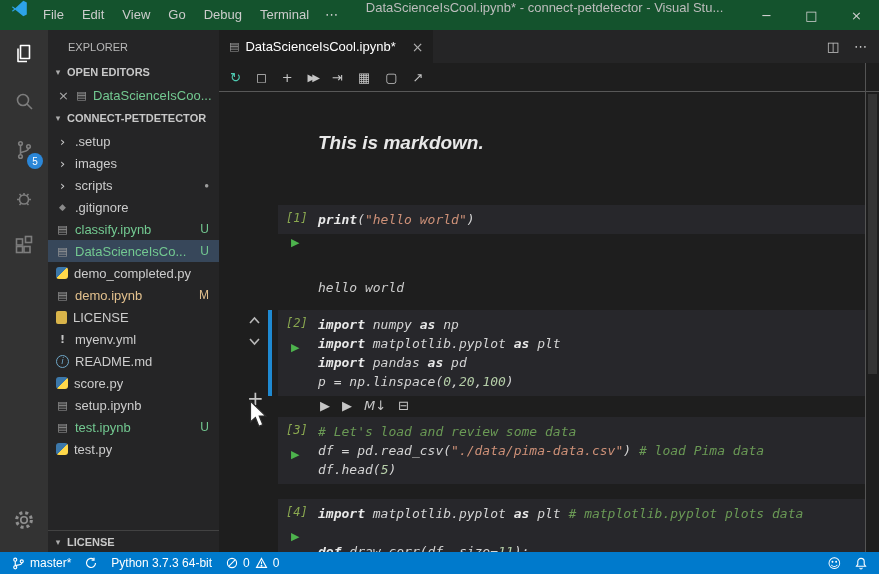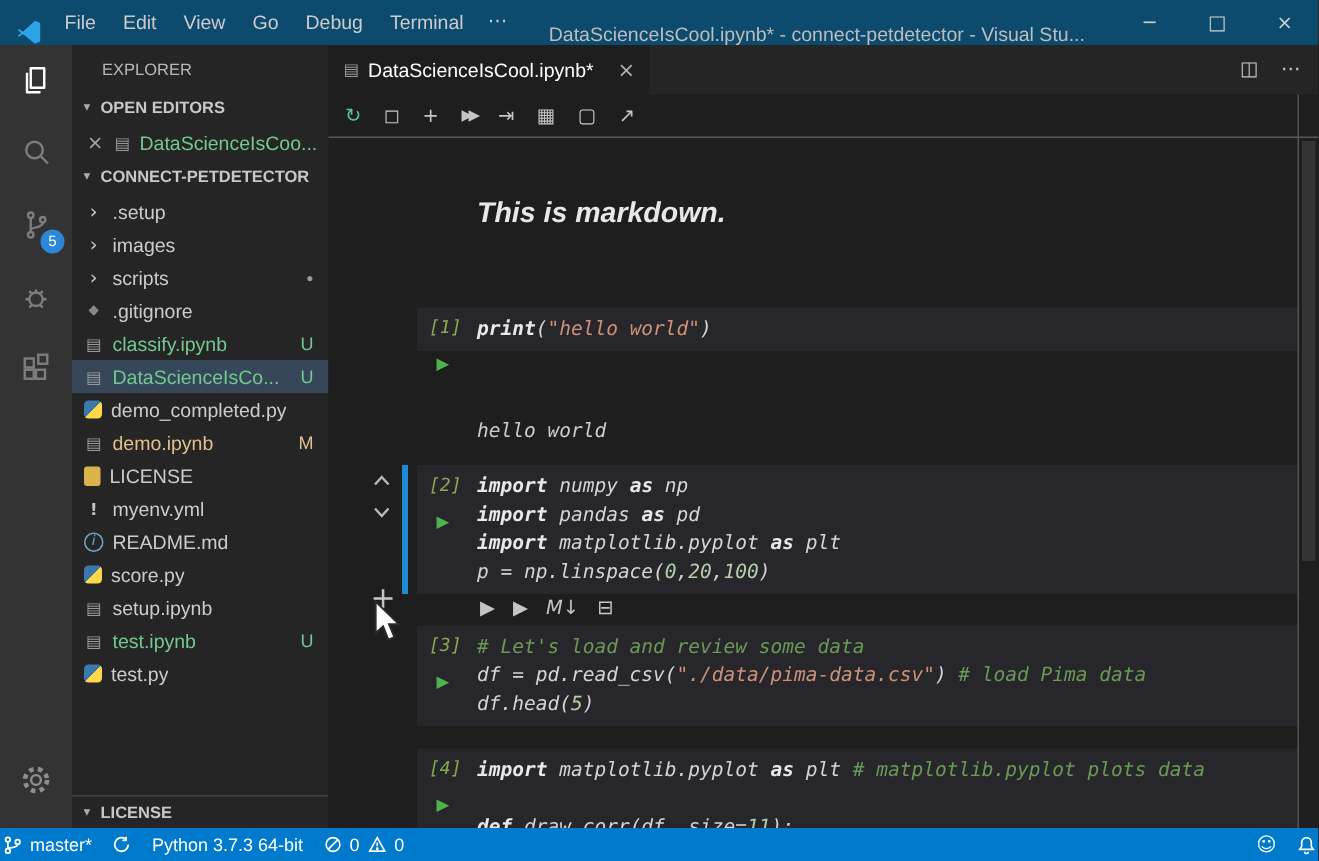--- a/index.html
+++ b/index.html
@@ -2,21 +2,21 @@
 <html><head>
 <meta charset="utf-8">
 <style>
   * { box-sizing: border-box; margin: 0; padding: 0; }
   html,body { width: 879px; height: 574px; overflow: hidden; }
   body { background:#1e1e1e; font-family:"Liberation Sans", sans-serif; cursor: default; }
   .window { width:879px; height:574px; display:flex; flex-direction:column; color:#cccccc; }
   .glyph { font-family:"DejaVu Sans","DejaVu Sans Mono",sans-serif; }
 
   
-  .titlebar { height:30px; background:#0c4a6e; display:flex; align-items:flex-end; flex:0 0 auto; }
+  .titlebar { height:30px; background:#14532d; display:flex; align-items:flex-start; flex:0 0 auto; }
   .logo { width:30px; display:flex; justify-content:center; margin-left:4px; }
   .menus { display:flex; }
   .menu-item { padding:0 9px; line-height:30px; font-size:13px; color:#cccccc; }
   .overflow { padding:0 7px; line-height:30px; font-size:13px; color:#cccccc; }
   .title-text { flex:1; text-align:center; font-size:13px; color:#bdbdbd; white-space:nowrap; overflow:hidden; text-overflow:ellipsis; padding:0 8px; }
   .controls { display:flex; }
   .ctrl { width:45px; height:30px; display:flex; align-items:center; justify-content:center; font-size:13px; color:#cfcfcf; }
 
   
   .main { flex:1; display:flex; min-height:0; }
@@ -80,21 +80,21 @@
   #cell1 { top:113px; } #cell2 { top:218px; } #cell3 { top:325px; } #cell4 { top:407px; }
   #cell2-bar { position:absolute; left:49px; top:218px; width:4px; height:86px; background:#1f8ad2; }
   #cell2-toolbar { position:absolute; left:101px; top:306px; display:flex; align-items:center; gap:12px; color:#bdbdbd; font-size:11px; }
   #collapse-up { position:absolute; left:29px; top:224px; }
   #collapse-down { position:absolute; left:29px; top:245px; }
   #gutter-add { position:absolute; left:28px; top:294px; font-size:20px; color:#c5c5c5; }
   #mouse-cursor { position:absolute; left:30px; top:308px; z-index:40; }
   #scroll-thumb { position:absolute; right:2px; top:2px; width:9px; height:280px; background:rgba(130,130,130,0.22); }
 
   
-  .statusbar { height:22px; background:#007acc; display:flex; align-items:center; gap:14px; padding:0 2px; color:#ffffff; font-size:12px; flex:0 0 auto; }
+  .statusbar { height:22px; background:#007acc; display:flex; align-items:center; gap:14px; padding:0 12px; color:#ffffff; font-size:12px; flex:0 0 auto; }
   .sb-item { display:flex; align-items:center; gap:5px; }
   .sb-right { margin-left:auto; display:flex; align-items:center; gap:14px; }
 </style>
 </head>
 <body>
 
 <div class="window">
 
   <div class="titlebar">
     <span class="logo">
@@ -304,22 +304,22 @@
           </svg>
         <div id="cell2-bar"></div>
 
         <div class="cell" id="cell2">
           <div class="gutter">
             <span class="exec">[2]</span>
             <span class="play glyph">▶</span>
           </div>
           <div class="code">
               <div class="line"><span class="tok-kw">import</span><span class="tok-pl"> numpy </span><span class="tok-kw">as</span><span class="tok-pl"> np</span></div>
+              <div class="line"><span class="tok-kw">import</span><span class="tok-pl"> matplotlib.pyplot </span><span class="tok-kw">as</span><span class="tok-pl"> plt</span></div>
               <div class="line"><span class="tok-kw">import</span><span class="tok-pl"> pandas </span><span class="tok-kw">as</span><span class="tok-pl"> pd</span></div>
-              <div class="line"><span class="tok-kw">import</span><span class="tok-pl"> matplotlib.pyplot </span><span class="tok-kw">as</span><span class="tok-pl"> plt</span></div>
               <div class="line"><span class="tok-pl">p = np.linspace(</span><span class="tok-num">0</span><span class="tok-pl">,</span><span class="tok-num">20</span><span class="tok-pl">,</span><span class="tok-num">100</span><span class="tok-pl">)</span></div>
             </div>
         </div>
 
         <div id="cell2-toolbar">
             <span class="tb-icon glyph">▶</span>
             <span class="tb-icon glyph">▶</span>
             <span class="tb-icon glyph">M↓</span>
             <span class="tb-icon glyph">⊟</span>
           </div>

